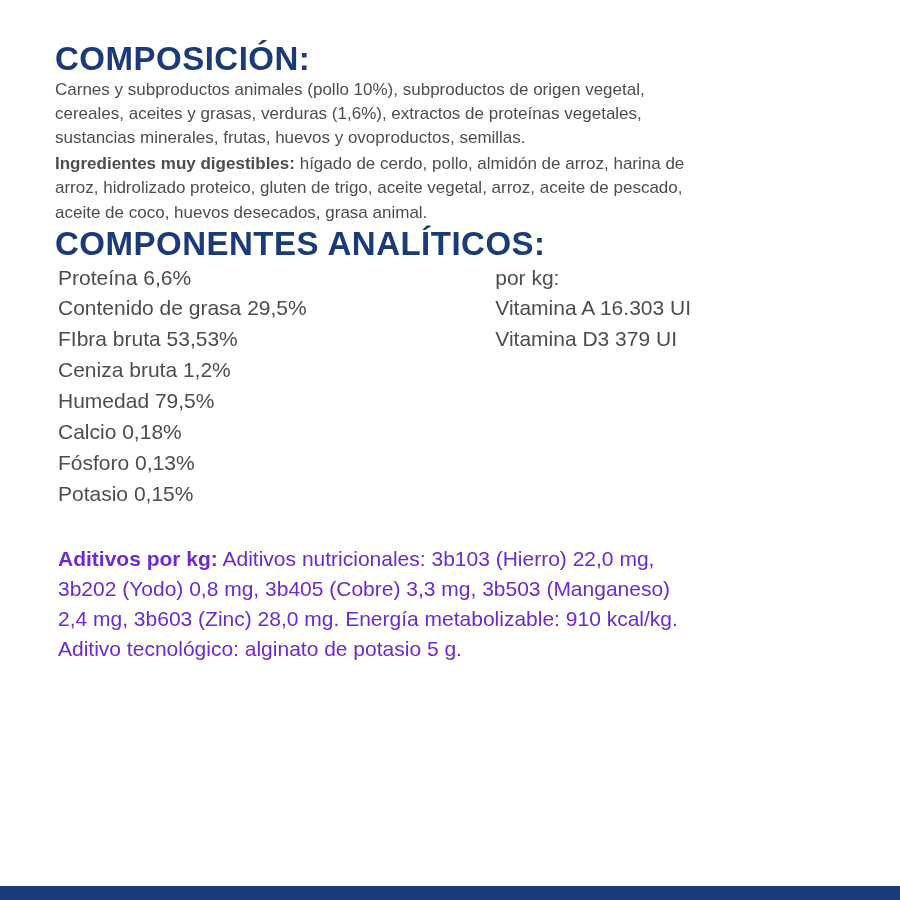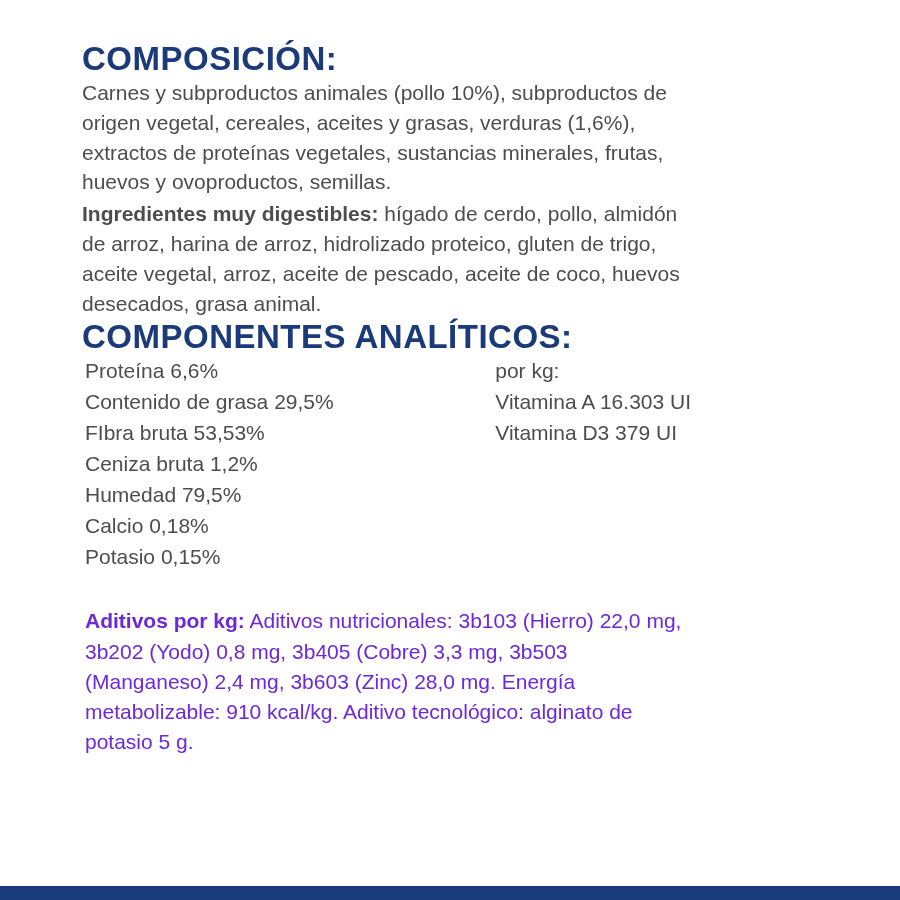--- a/index.html
+++ b/index.html
@@ -12,40 +12,40 @@
     background: #ffffff;
     font-family: "Liberation Sans", sans-serif;
     color: #4a4a4a;
     overflow: hidden;
   }
   .page {
     position: relative;
     width: 746px;
     height: 900px;
     box-sizing: border-box;
-    padding: 40px 55px 0 82px;
+    padding: 40px 55px 0 55px;
   }
   h2.section-title {
     color: #1b3a7a;
     font-size: 33px;
     font-weight: bold;
     letter-spacing: 0.5px;
     margin: 0;
     line-height: 1.15;
   }
   .title-composicion {
     margin-top: 12px;
     margin-bottom: 18px;
   }
   .title-componentes {
     margin-top: 10px;
     margin-bottom: 16px;
   }
   .body-text {
-    font-size: 21px;
+    font-size: 17px;
     line-height: 1.42;
     color: #4d4d4d;
     max-width: 800px;
   }
   .body-text .lead-bold {
     font-weight: bold;
     color: #4d4d4d;
     margin-top: 24px;
   }
   .para-block {
@@ -107,20 +107,21 @@
   <h2 class="section-title title-componentes">COMPONENTES ANALÍTICOS:</h2>
 
   <div class="analytic-wrap">
     <div class="col-left">
       <div class="an-line">Proteína 6,6%</div>
       <div class="an-line">Contenido de grasa 29,5%</div>
       <div class="an-line">FIbra bruta 53,53%</div>
       <div class="an-line">Ceniza bruta 1,2%</div>
       <div class="an-line">Humedad 79,5%</div>
       <div class="an-line">Calcio 0,18%</div>
+      <div class="an-line">Fósforo 0,13%</div>
       <div class="an-line">Potasio 0,15%</div>
     </div>
     <div class="col-right">
       <div class="an-line">por kg:</div>
       <div class="an-line">Vitamina A 16.303 UI</div>
       <div class="an-line">Vitamina D3 379 UI</div>
     </div>
   </div>
 
   <div class="additives"><span class="lead-bold">Aditivos por kg:</span><span> Aditivos nutricionales: 3b103 (Hierro) 22,0 mg, 3b202 (Yodo) 0,8 mg, 3b405 (Cobre) 3,3 mg, 3b503 (Manganeso) 2,4 mg, 3b603 (Zinc) 28,0 mg. Energía metabolizable: 910 kcal/kg. Aditivo tecnológico: alginato de potasio 5 g.</span></div>

